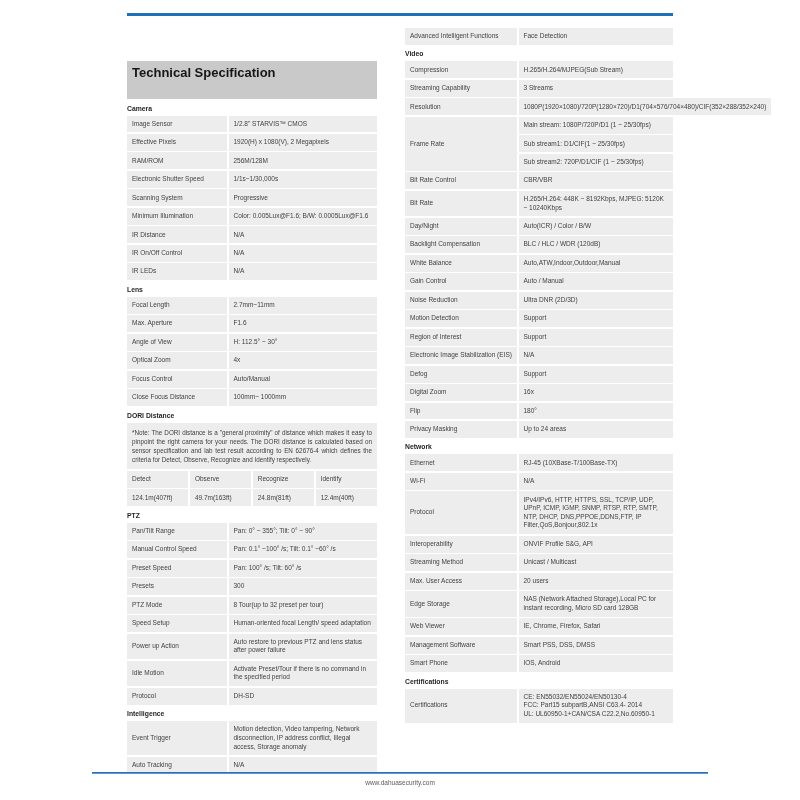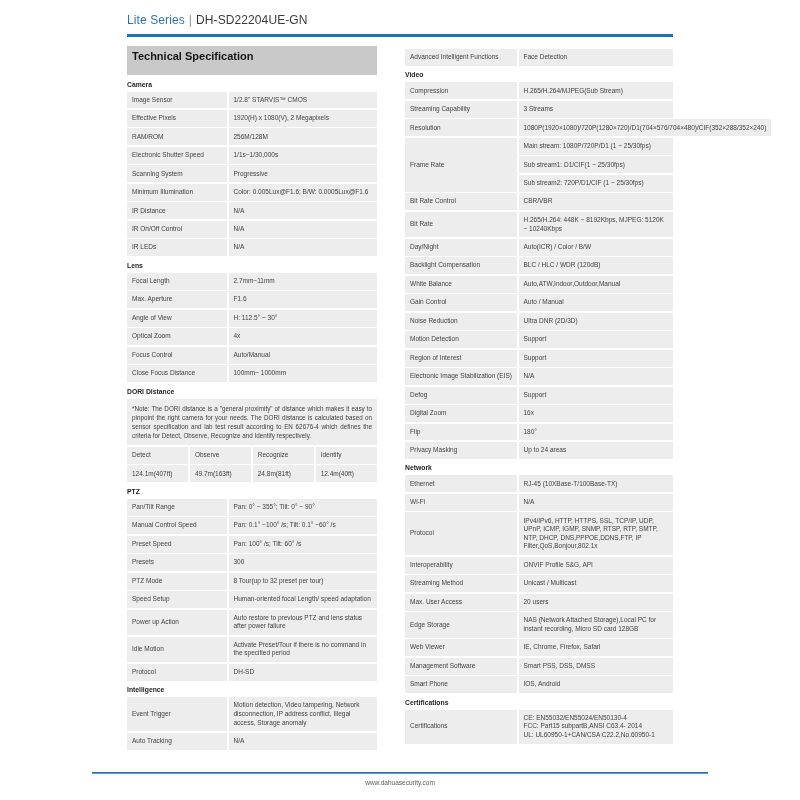--- a/index.html
+++ b/index.html
@@ -11,21 +11,21 @@
   body{font-family:"Liberation Sans",sans-serif; color:var(--txt); position:relative;}
   .page{width:546px; margin:0 auto; padding-top:13px;}
   .doc-title{font-size:12px; margin-bottom:7px; letter-spacing:0.1px;}
   .doc-title .series{color:var(--accent);}
   .doc-title .sep{color:#8f8f8f; margin:0 4px; font-weight:300;}
   .doc-title .model{color:#3a3a3a;}
   .title-rule{height:3px; background:var(--rule); margin-bottom:9px;}
   .columns{display:flex; justify-content:space-between; align-items:flex-start;}
   .col-left{width:250px;}
   .col-right{width:268px; padding-top:3px;}
-  .spec-header{background:var(--bar); color:#171717; font-weight:bold; font-size:11px; padding:4px 5px 13px; margin-bottom:5px;}
+  .spec-header{background:var(--bar); color:#171717; font-weight:bold; font-size:13px; padding:4px 5px 19px; margin-bottom:5px;margin-top:36px;}
   .section-title{font-weight:bold; font-size:6.8px; color:var(--head); margin:5.5px 0 4px;}
   .row{display:flex; margin-bottom:1.5px;}
   .cell{background:var(--cell); font-size:6.5px; line-height:8.6px; padding:4.2px 5px;}
   .label-cell{flex-shrink:0; margin-right:1.5px; display:flex; align-items:center;}
   .col-left .label-cell{width:100px;}
   .col-right .label-cell{width:112px;}
   .value-cell{flex:1; display:flex; flex-direction:column; justify-content:center;}
   .value-stack{flex:1; display:flex; flex-direction:column; gap:1.5px; background:#fff; padding:0;}
   .value-stack .cell{display:flex; align-items:center; flex:1;}
   .note-cell{background:var(--cell); font-size:6.3px; line-height:9.2px; padding:5px; margin-bottom:1.5px; text-align:justify;}
@@ -33,23 +33,20 @@
   .mini-table-row .cell{flex:1; margin-right:1.5px;}
   .mini-table-row .cell:last-child{margin-right:0;}
   .footer{position:absolute; top:772px; left:0; width:800px;}
   .footer-rule{width:616px; margin:0 auto; height:2px; background:var(--footer-rule); border-top:1px solid #2f6db3;}
   .footer-text{text-align:center; font-size:6.5px; color:#5a5a5a; margin-top:5px;}
 </style>
 </head>
 <body>
 
 <div class="page">
-  <div class="doc-title">
-    <span class="series">Lite Series</span><span class="sep">|</span><span class="model">DH-SD22204UE-GN</span>
-  </div>
   <div class="title-rule"></div>
 
   <div class="columns">
     <div class="col-left" id="left-col">
       <div class="spec-header">Technical Specification</div>
     <div class="section-title">Camera</div>
         <div class="row">
           <div class="cell label-cell">Image Sensor</div>
           <div class="cell value-cell">1/2.8" STARVIS™ CMOS</div>
         </div>

